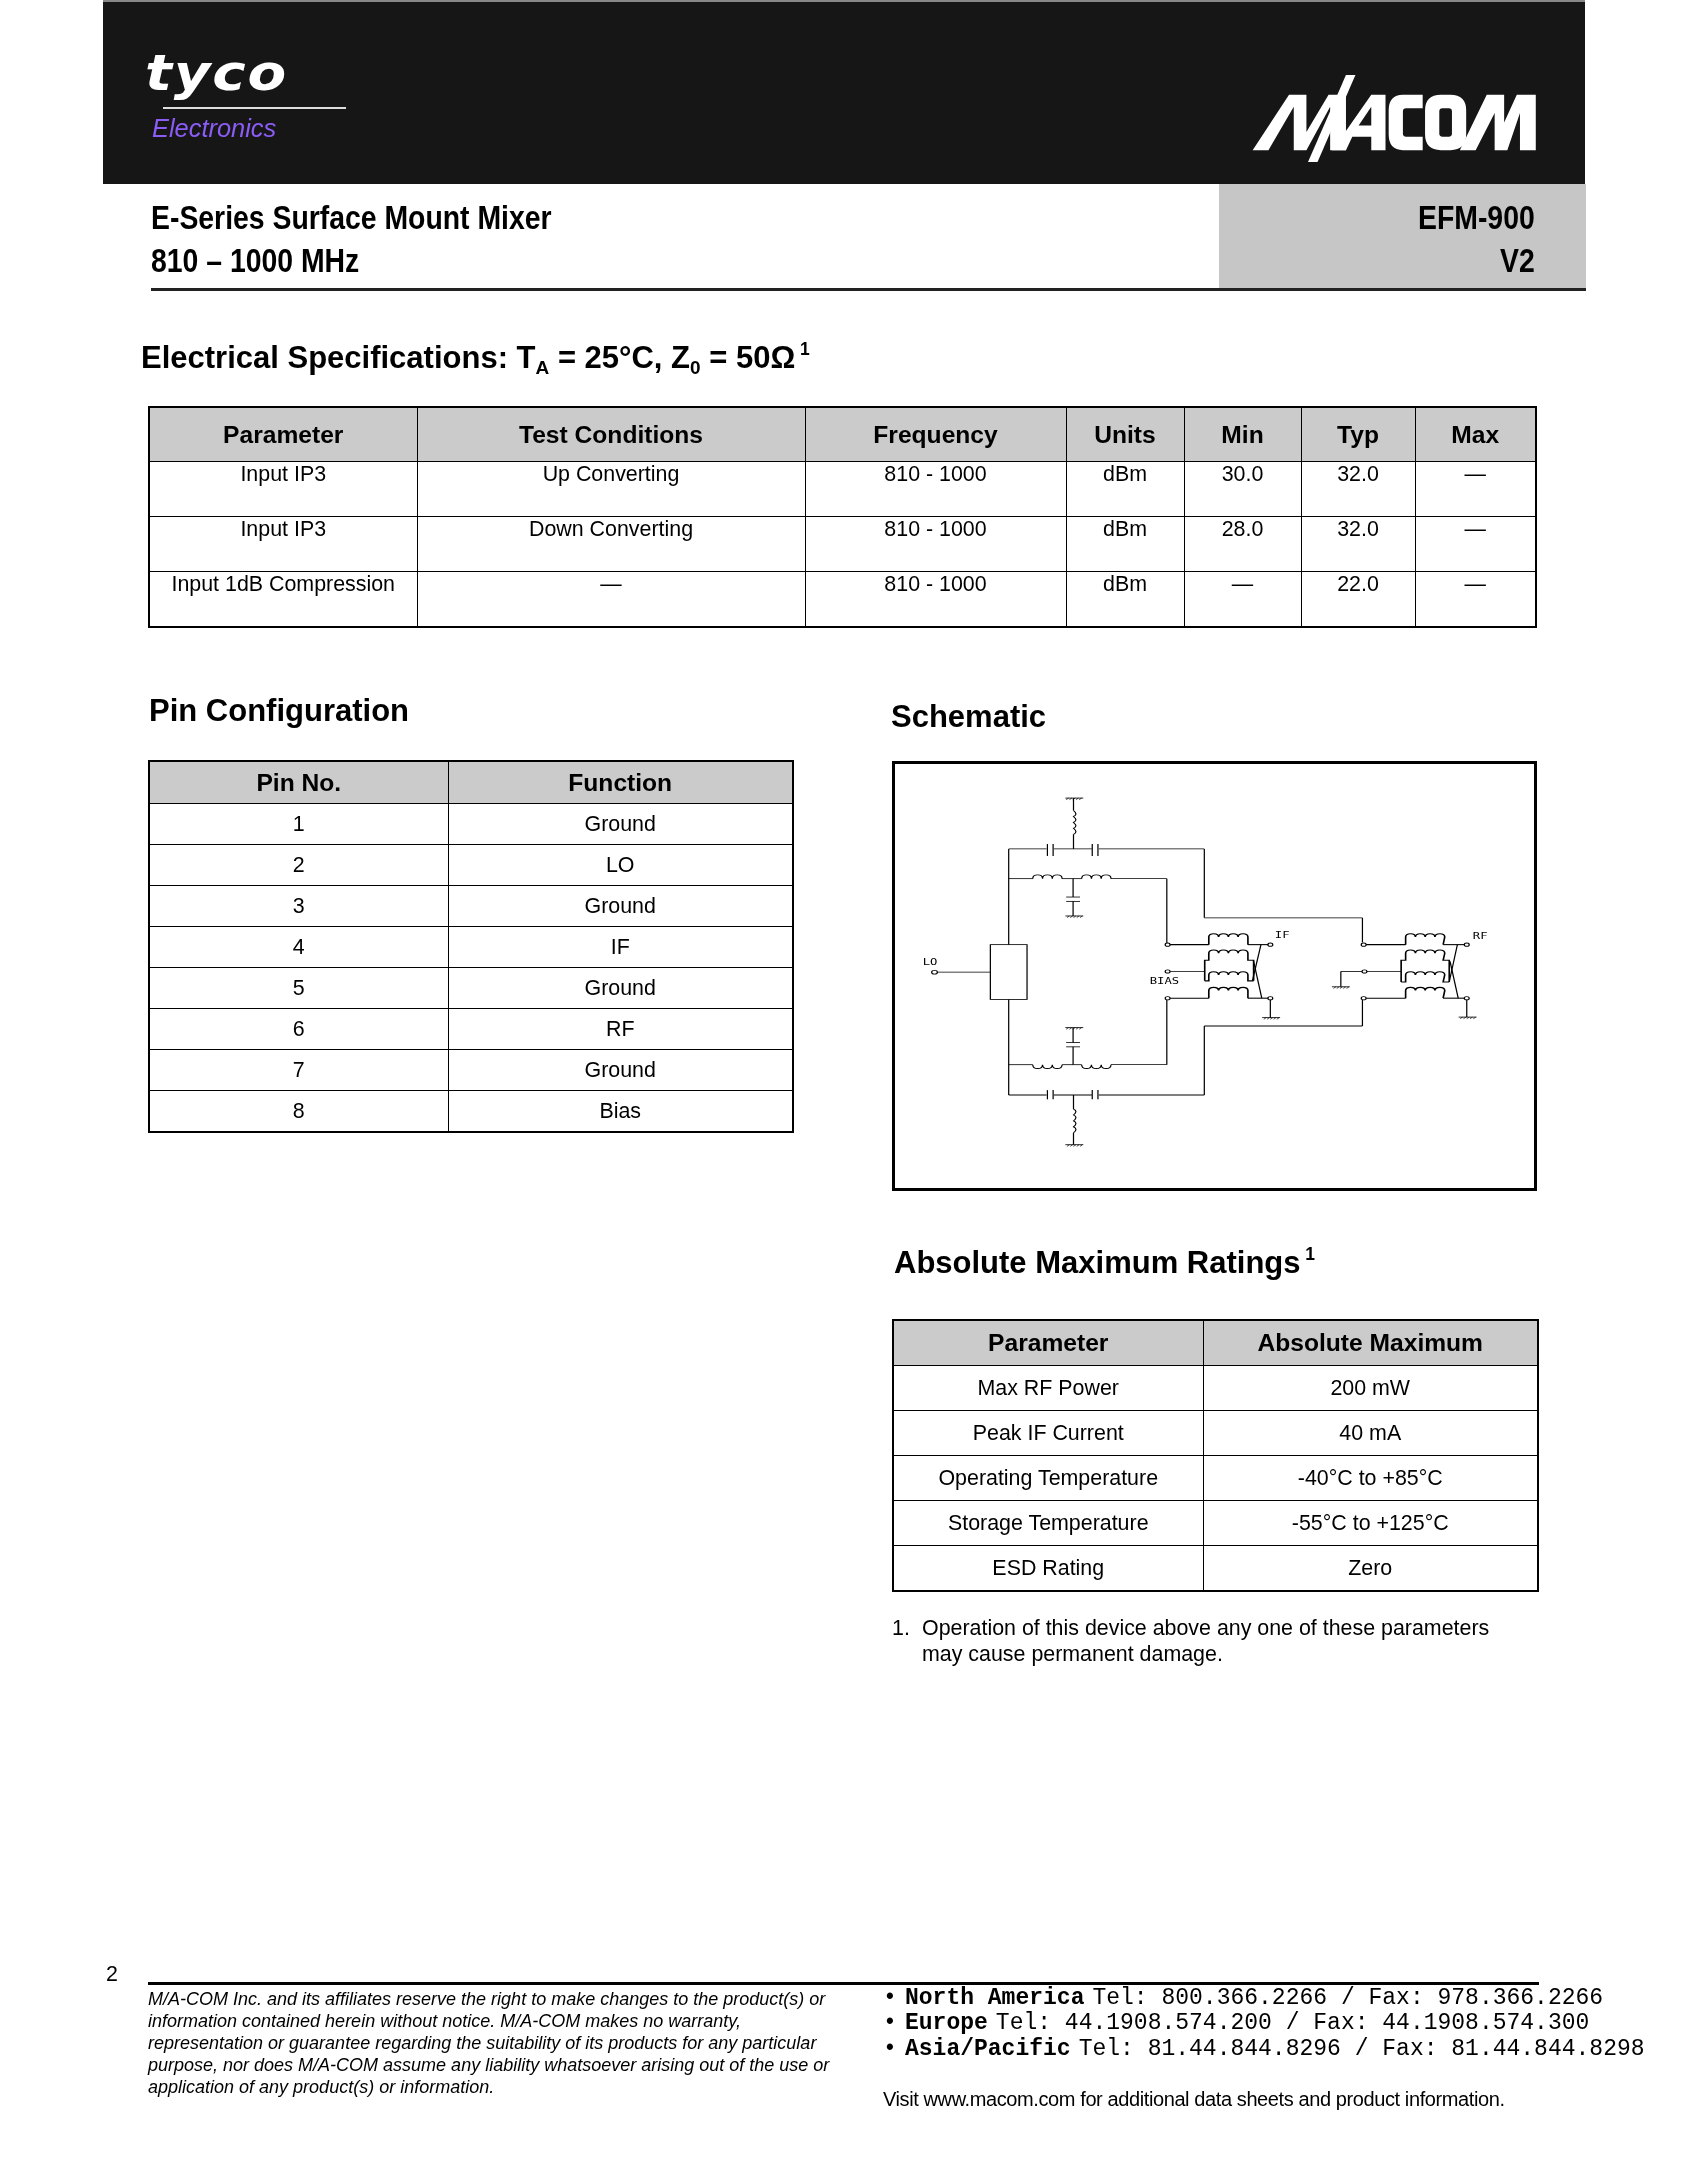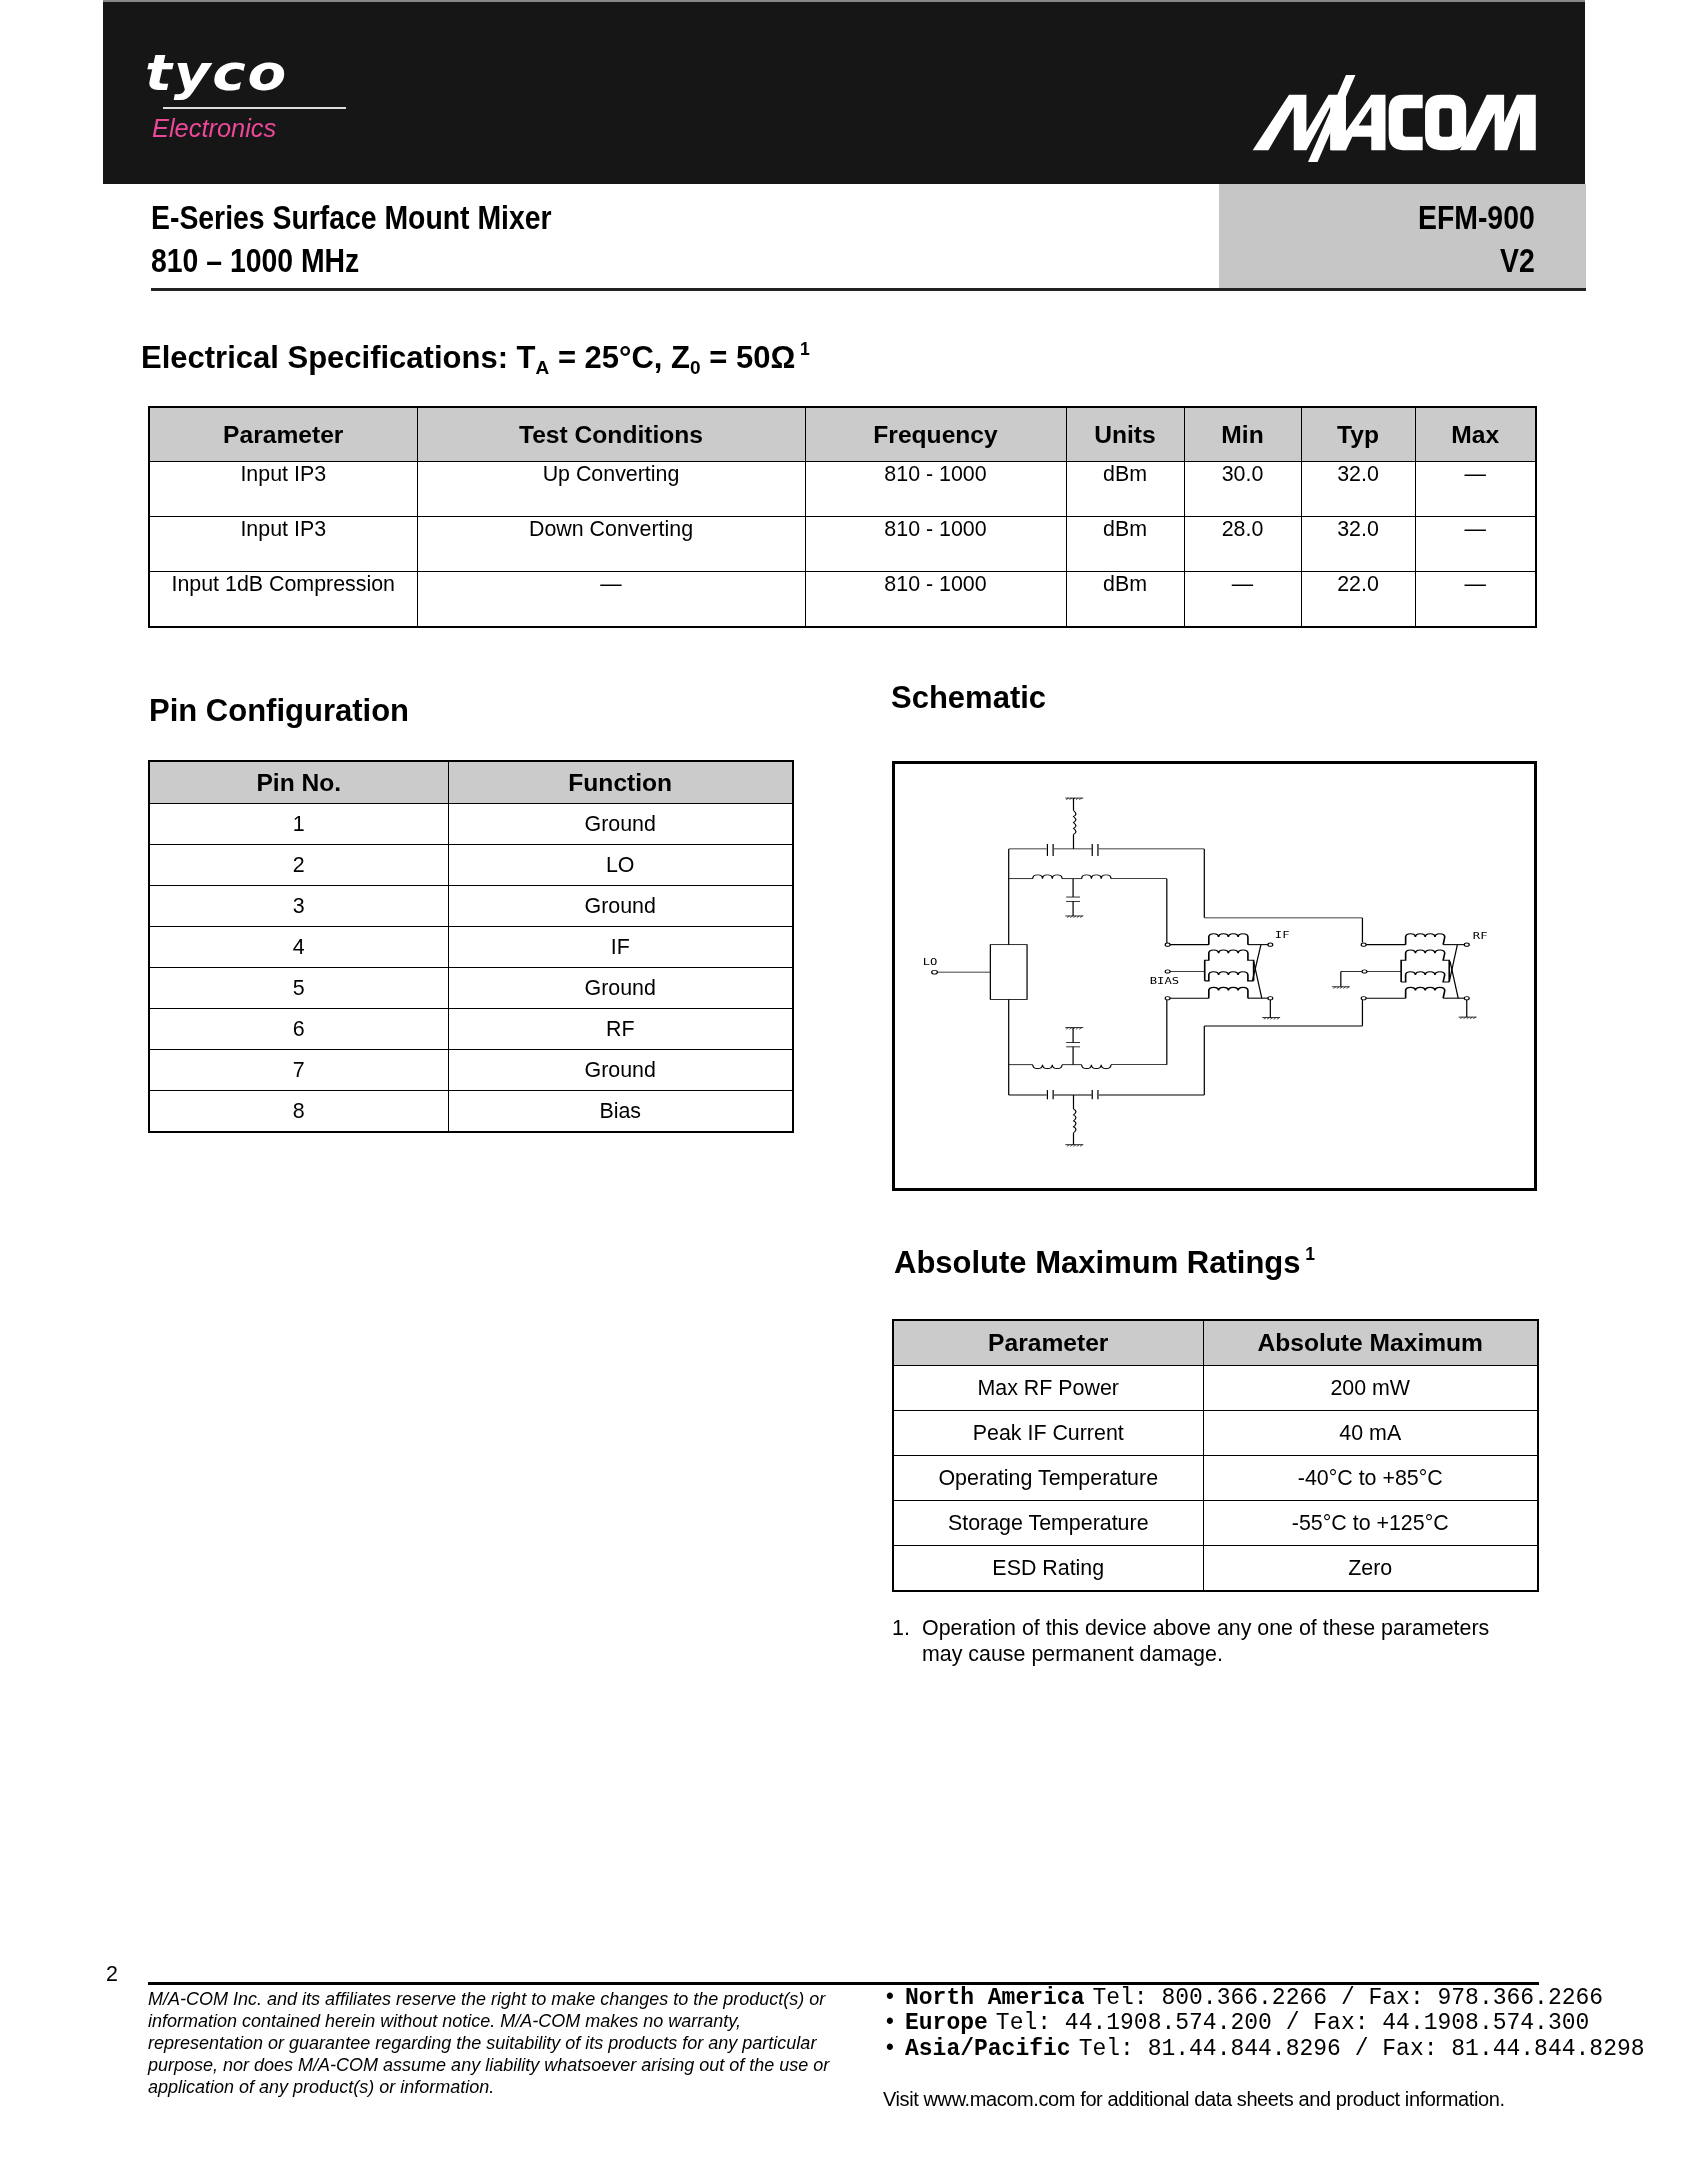--- a/index.html
+++ b/index.html
@@ -7,21 +7,21 @@
          font-family: "Liberation Sans", "DejaVu Sans", sans-serif; color: #000; }
   .abs { position: absolute; }
 
   
   .header-band { left: 103px; top: 0; width: 1482px; height: 184px; background: #161616;
                  border-top: 2.4px solid #888; box-sizing: border-box; }
   .tyco-word { left: 145px; top: 49px; font-size: 49px; font-weight: bold; font-style: italic;
                color: #fff; letter-spacing: 1.6px; transform: scaleX(1.15); transform-origin: left;
                font-family: "DejaVu Sans", sans-serif; line-height: 1; }
   .tyco-rule { left: 163px; top: 107px; width: 183px; height: 2.4px; background: #ddd; }
-  .tyco-sub { left: 152px; top: 116px; font-size: 25.4px; font-style: italic; color: #ec4899; line-height: 1; }
+  .tyco-sub { left: 152px; top: 116px; font-size: 25.4px; font-style: italic; color: #8b5cf6; line-height: 1; }
   .macom-logo { left: 1252px; top: 75px; width: 286px; height: 87px; }
 
   
   .title-gray { left: 1219px; top: 184px; width: 367px; height: 105px; background: #c6c6c6; }
   .title-left { left: 151px; top: 196px; font-size: 33px; font-weight: bold; line-height: 43px;
                 transform: scaleX(0.86); transform-origin: left; }
   .title-right { right: 152px; top: 196px; font-size: 33px; font-weight: bold; line-height: 43px;
                  text-align: right; transform: scaleX(0.86); transform-origin: right; }
   .title-rule { left: 151px; top: 288px; width: 1435px; height: 3.2px; background: #222; }
 
@@ -196,21 +196,21 @@
         <td>7</td>
         <td>Ground</td>
       </tr>
     <tr>
         <td>8</td>
         <td>Bias</td>
       </tr>
   </tbody>
 </table>
 
-<div class="abs h-section" style="left:891px; top:682px;">Schematic</div>
+<div class="abs h-section" style="left:891px; top:701px;">Schematic</div>
 <div class="abs schem-box">
   <svg viewBox="0 0 1568 1568" preserveAspectRatio="none" fill="none" stroke="#000" stroke-width="3">
 
     <circle cx="97" cy="770" r="7"></circle>
     <line x1="104" y1="770" x2="234" y2="770"></line>
     <rect x="234" y="668" width="90" height="203"></rect>
 
     <line x1="279" y1="668" x2="279" y2="314"></line>
     <line x1="279" y1="871" x2="279" y2="1224"></line>
 

